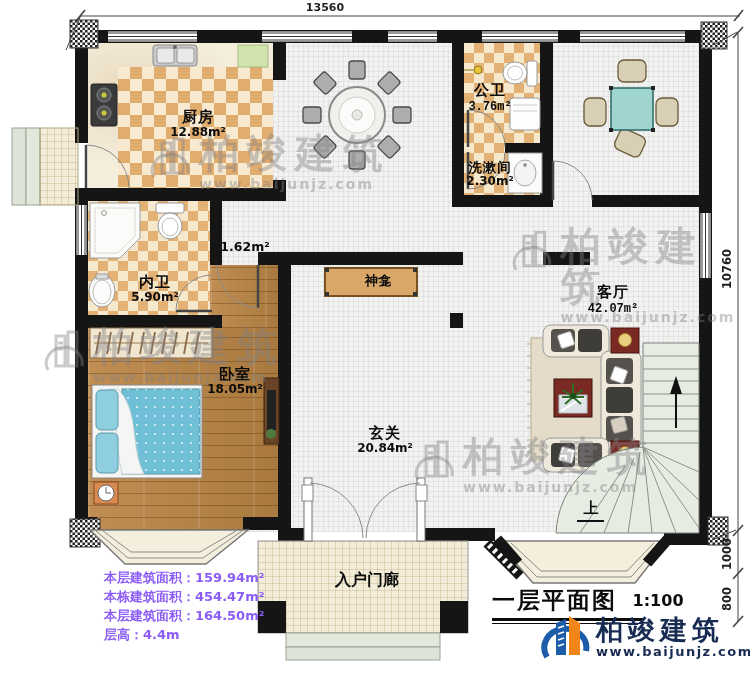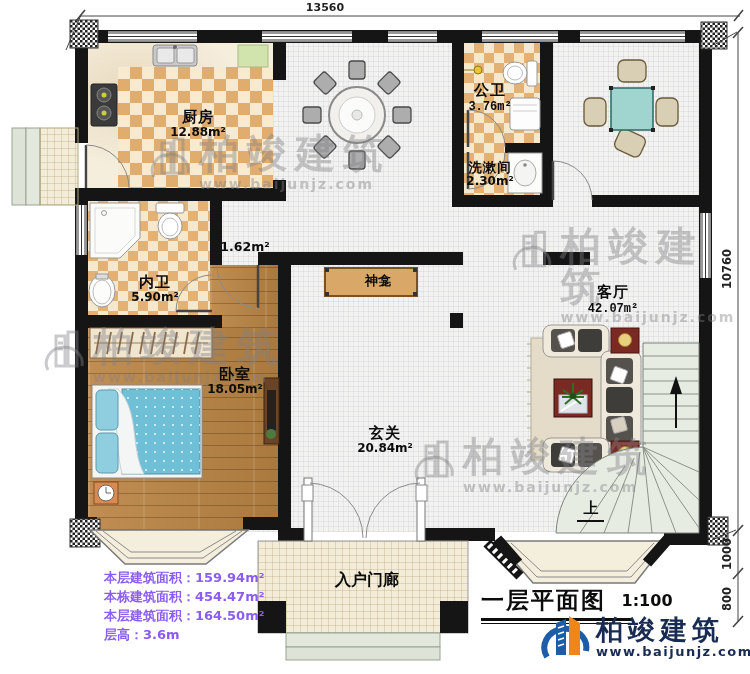--- a/index.html
+++ b/index.html
@@ -528,24 +528,24 @@
     <div class="rname">客厅</div>
     <div class="rarea">42.07m²</div>
   </div>
   <div class="rlabel" style="left:297px;top:565px;width:140px;font-size:16px;margin-top:6px;">入户门廊</div>
   <div class="rlabel" style="left:576px;top:500px;width:30px;font-size:15px;">上</div>
 
   <div class="info" style="left:104px;top:569px;">
     <div>本层建筑面积：159.94m²</div>
     <div>本栋建筑面积：454.47m²</div>
     <div>本层建筑面积：164.50m²</div>
-    <div>层高：3.6m</div>
-  </div>
-
-  <div class="titleblk" style="left:481px;top:585px;">
+    <div>层高：4.4m</div>
+  </div>
+
+  <div class="titleblk" style="left:492px;top:585px;">
     <span class="t-main">一层平面图</span>
     <span class="t-scale">1:100</span>
     <div style="height:3px;background:#0c0c0c;margin-top:2px;width:151px;"></div>
     <div style="height:1px;background:#0c0c0c;margin-top:2px;width:151px;"></div>
   </div>
 
   <svg width="52" height="54" viewBox="0 0 52 54" style="left:539px;top:610px;">
     <path d="M8 47 A 21 19 0 1 1 47 41" stroke="#1c5ca8" stroke-width="6" fill="none"></path>
     <polygon points="17,13 27,9 27,45 17,45" fill="#1c5ca8"></polygon>
     <polygon points="30,6 41,13 41,45 30,45" fill="#f08519"></polygon>

